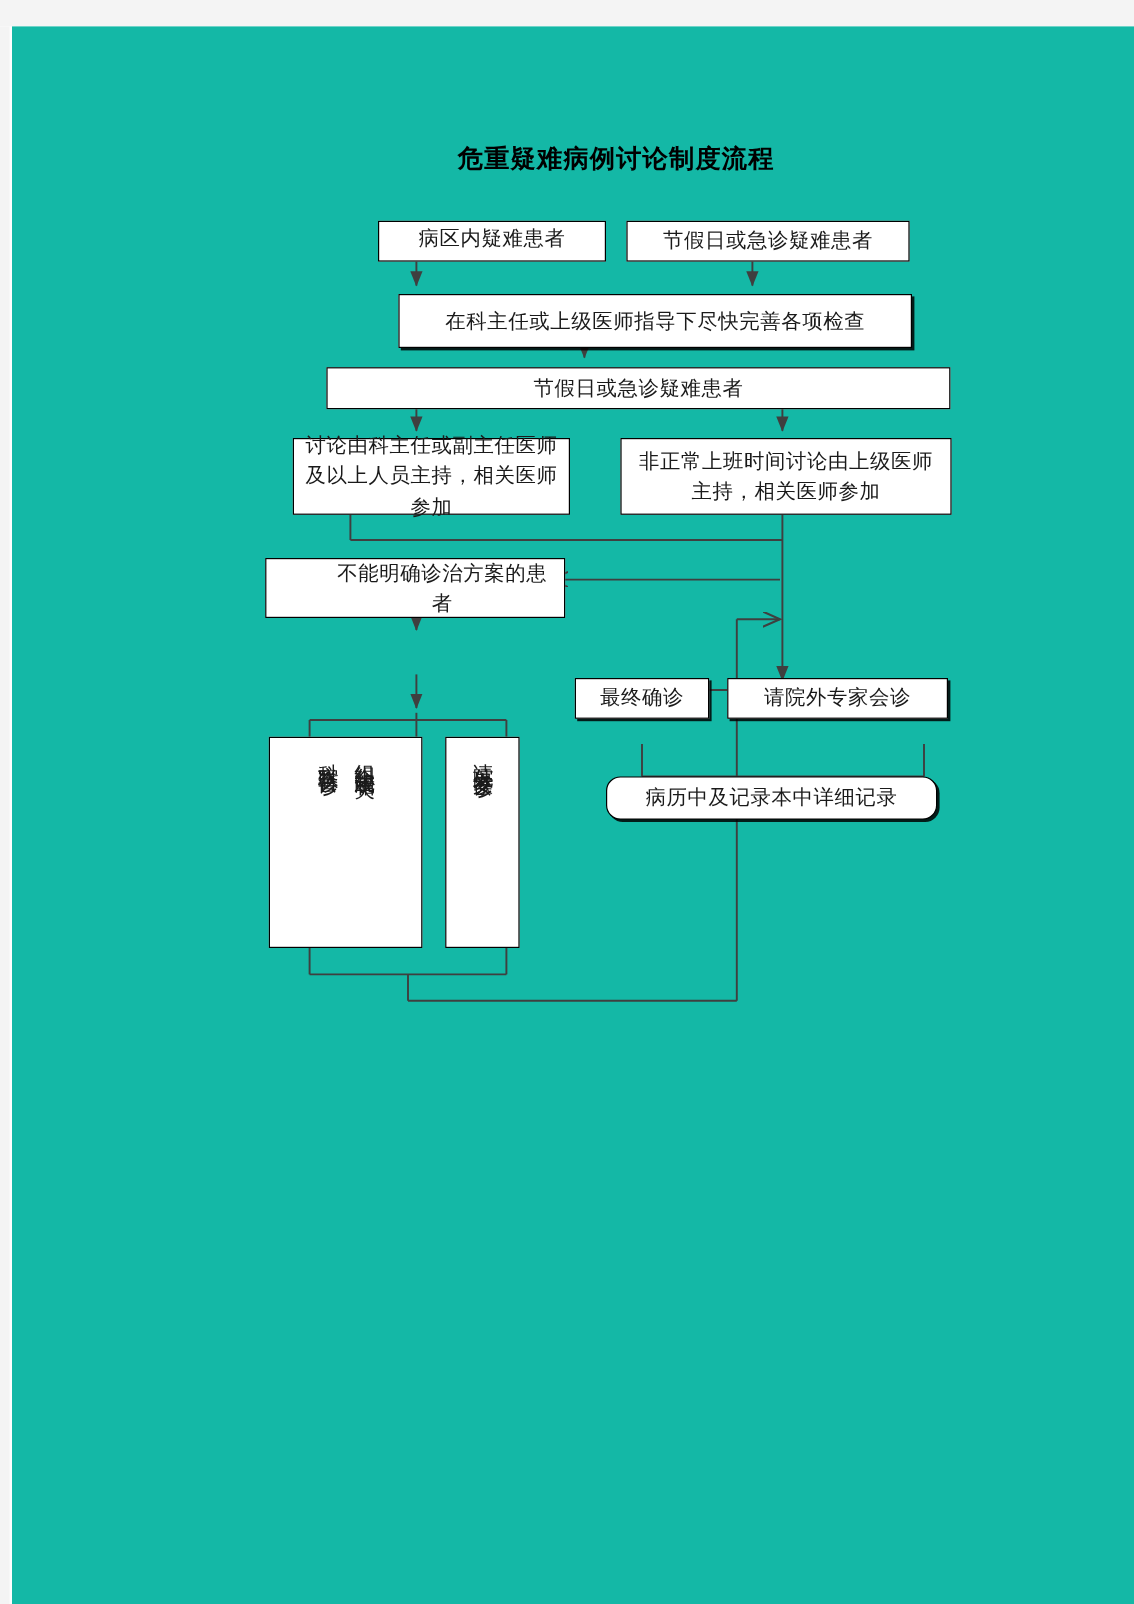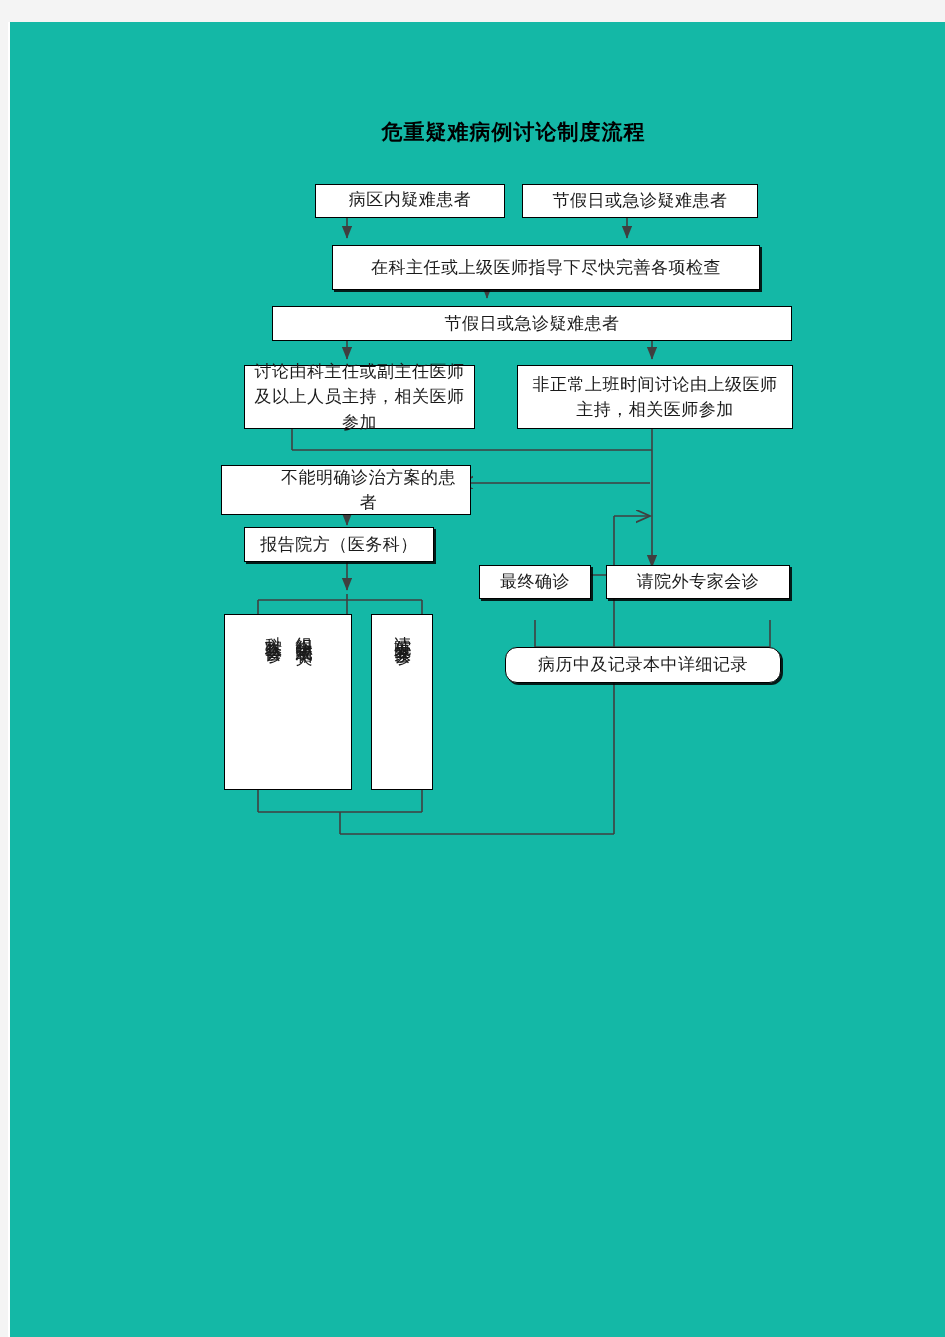--- a/index.html
+++ b/index.html
@@ -189,23 +189,20 @@
     </div>
 
     <div class="node" style="left:507px; top:343px; width:276px; height:64px;">
       <span class="txt">非正常上班时间讨论由上级医师主持，相关医师参加</span>
     </div>
 
     <div class="node" style="left:211px; top:443px; width:250px; height:50px;padding-left:45px;">
       <span class="txt">不能明确诊治方案的患者</span>
     </div>
 
-    <div class="node shadow" style="left:234px; top:505px; width:190px; height:35px;">
-      <span class="txt">报告院方（医务科）</span>
-    </div>
 
     <div class="vnode" style="left:214px; top:592px; width:128px; height:176px;">
       <span class="vcol">组织全院或相关</span>
       <span class="vcol">科室联合会诊</span>
     </div>
 
     <div class="vnode shadow" style="left:361px; top:592px; width:62px; height:176px;">
       <span class="vcol">请院外专家会诊</span>
     </div>
 

